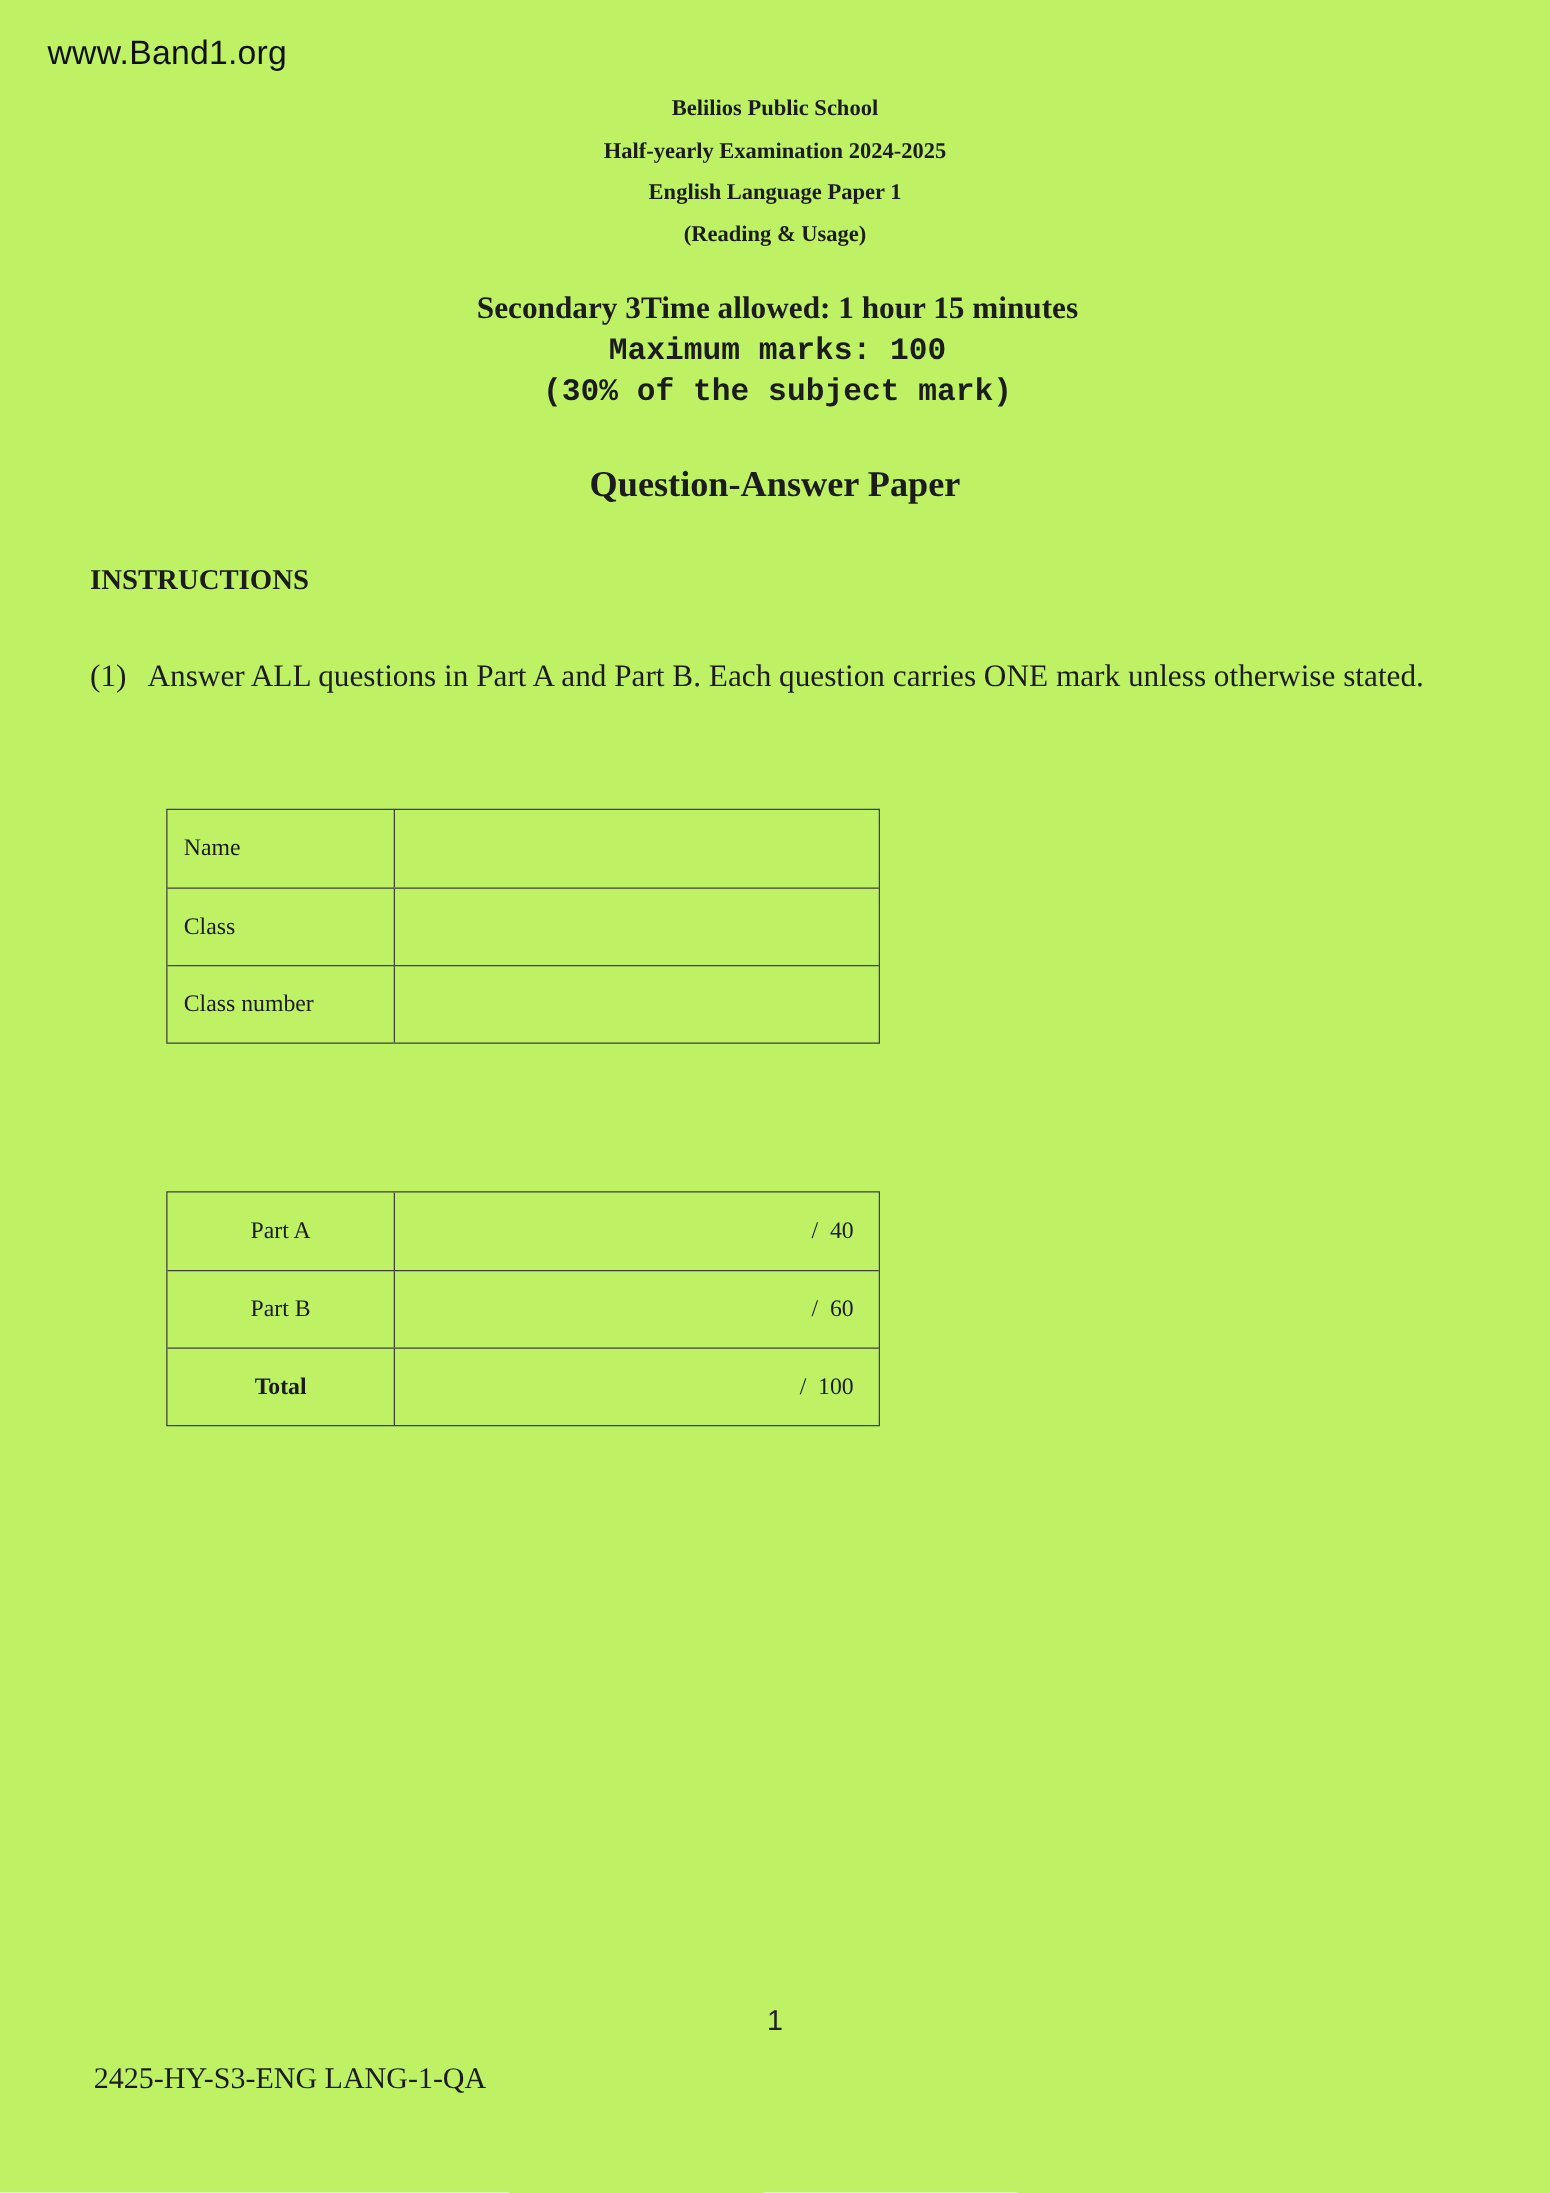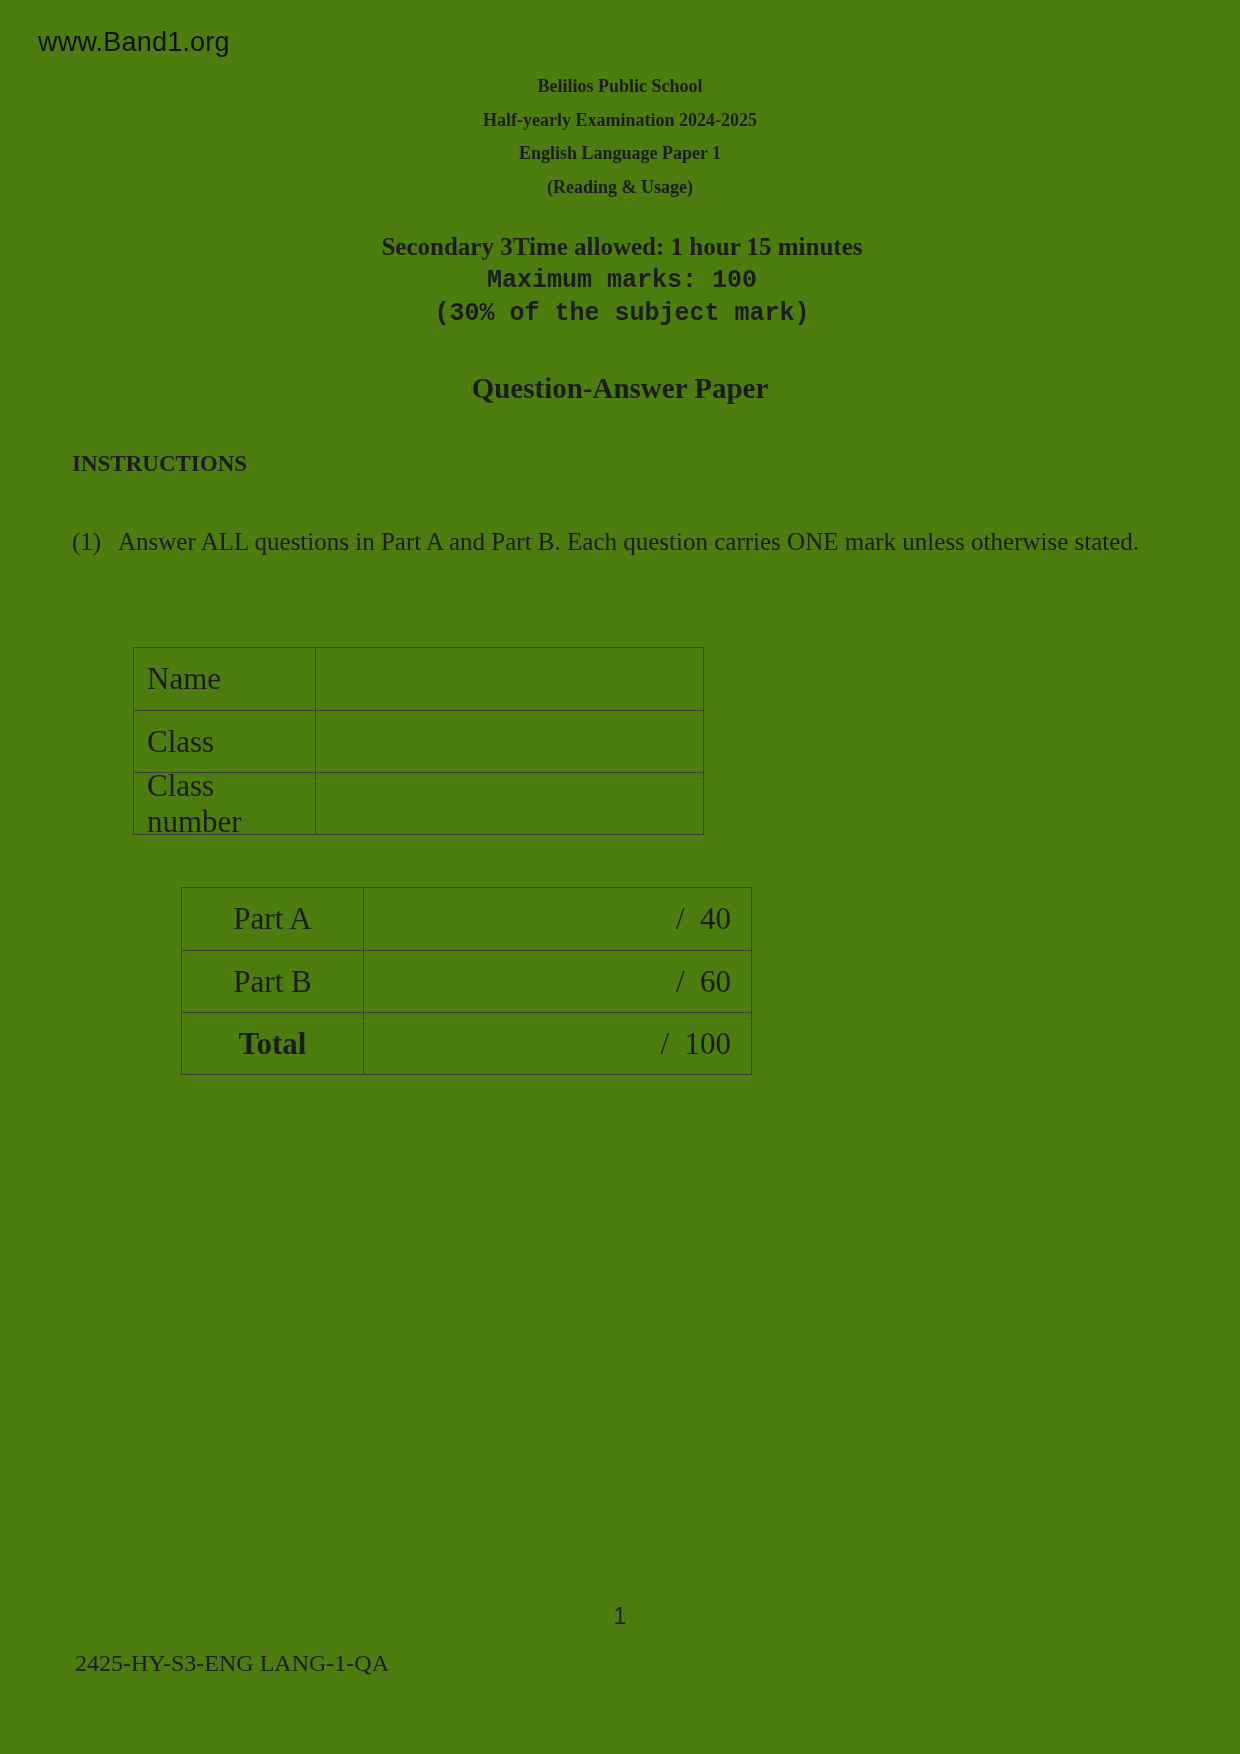--- a/index.html
+++ b/index.html
@@ -1,20 +1,20 @@
 <!DOCTYPE html>
 <html><head>
 <meta charset="utf-8">
 <style>
   html, body { margin: 0; padding: 0; background: #ffffff; }
   .page {
     position: relative;
     width: 1240px;
     height: 1754px;
-    background: #4d7c0f;
+    background: #bef264;
     color: #1c1c1c;
     font-family: "Liberation Serif", serif;
     overflow: hidden;
   }
   .sans { font-family: "Liberation Sans", sans-serif; }
 
   .watermark {
     position: absolute;
     left: 38px;
     top: 27px;
@@ -74,21 +74,21 @@
   }
   .instruction-number { flex: 0 0 46px; }
   .instruction-text { flex: 1 1 auto; }
 
   .doc-table {
     position: absolute;
     left: 133px;
     width: 571px;
     border: 1.5px solid #3f3f3f;
     box-sizing: border-box;
-    font-size: 31px;
+    font-size: 19px;
   }
   .doc-table .t-row {
     display: flex;
     height: 62px;
     box-sizing: border-box;
   }
   .doc-table .t-row + .t-row { border-top: 1.5px solid #3f3f3f; }
   .doc-table .t-label {
     flex: 0 0 182px;
     border-right: 1.5px solid #3f3f3f;
@@ -98,21 +98,21 @@
   }
   .doc-table .t-value {
     flex: 1 1 auto;
     display: flex;
     align-items: center;
   }
 
   .info-table { top: 647px; }
   .info-table .t-label { padding-left: 13px; }
 
-  .marks-table { top: 887px; margin-left: 48px; }
+  .marks-table { top: 953px; }
   .marks-table .t-label { justify-content: center; padding-left: 0; }
   .marks-table .t-value { justify-content: flex-end; padding-right: 20px; white-space: pre; }
   .bold { font-weight: bold; }
 
   .page-number {
     position: absolute;
     left: 0;
     top: 1603px;
     width: 100%;
     text-align: center;

